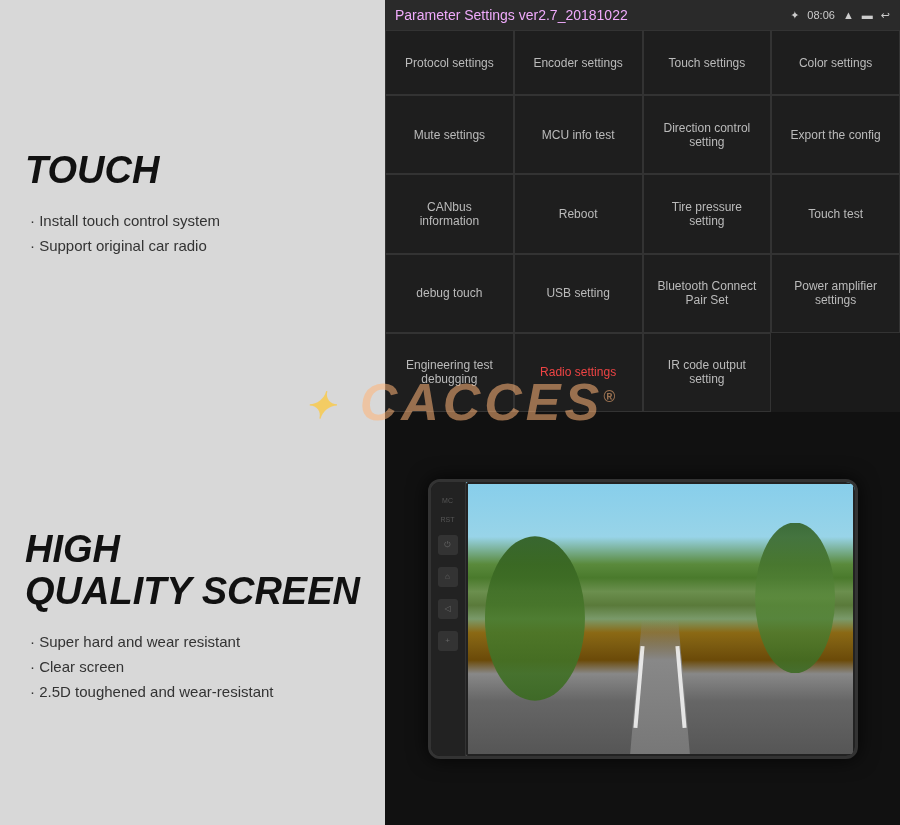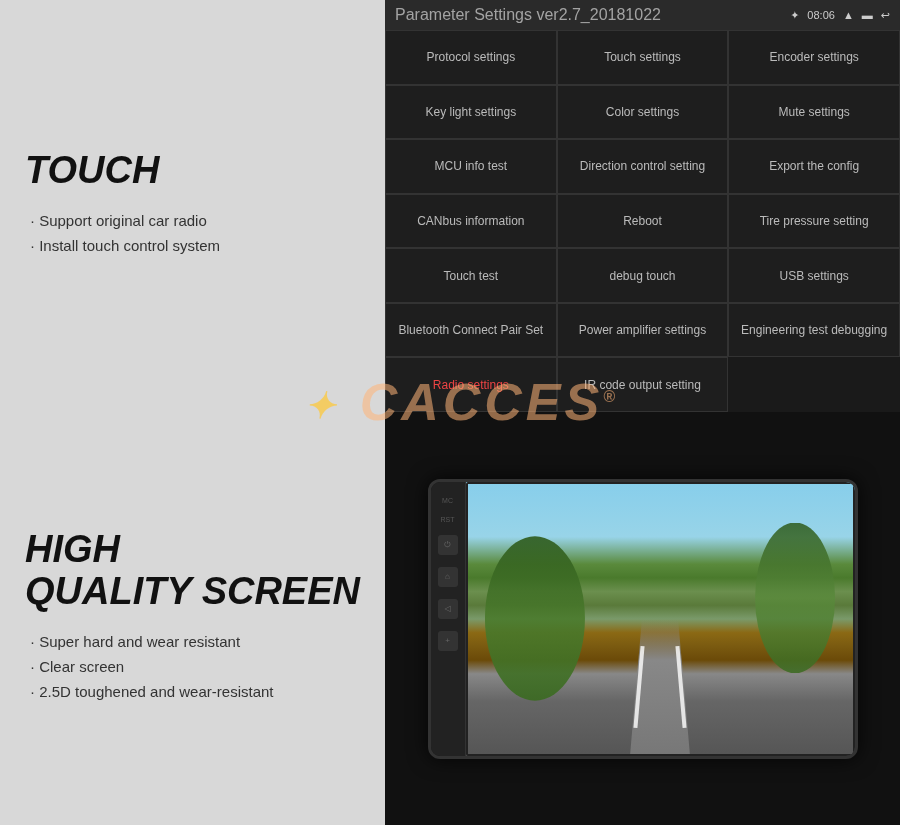--- a/index.html
+++ b/index.html
@@ -68,41 +68,41 @@
     .screen-header {
       display: flex;
       align-items: center;
       justify-content: space-between;
       background: #2a2a2a;
       padding: 4px 10px;
       height: 30px;
     }
 
     .screen-title {
-      color: #a3a3a3;
-      font-size: 16px;
+      color: #f0abfc;
+      font-size: 14px;
     }
 
     .screen-icons {
       display: flex;
       align-items: center;
       gap: 8px;
       color: #ccc;
       font-size: 12px;
     }
 
     .screen-icons span {
       color: #ccc;
       font-size: 11px;
     }
 
     .settings-grid {
       flex: 1;
       display: grid;
-      grid-template-columns: 1fr 1fr 1fr;
+      grid-template-columns: 1fr 1fr 1fr 1fr;
       background: #1a1a1a;
     }
 
     .settings-cell {
       border: 1px solid #333;
       padding: 6px 10px;
       color: #bbb;
       font-size: 12px;
       text-align: center;
       display: flex;
@@ -347,62 +347,61 @@
 </head>
 <body>
 
 <div class="top-half">
 
   <div class="left-panel">
     <h1>
       <span>TOUCH</span><br>
     </h1>
     <ul>
+      <li>Install touch control system</li>
       <li>Support original car radio</li>
-      <li>Install touch control system</li>
     </ul>
   </div>
 
   <div class="right-panel">
 
     <div class="screen-header">
       <span class="screen-title">Parameter Settings ver2.7_20181022</span>
       <div class="screen-icons">
         <span>✦</span>
         <span>08:06</span>
         <span>▲</span>
         <span>▬</span>
         <span>↩</span>
       </div>
     </div>
 
     <div class="settings-grid">
       <div class="settings-cell">Protocol settings</div>
 
+      <div class="settings-cell">Encoder settings</div>
+
       <div class="settings-cell">Touch settings</div>
-
-      <div class="settings-cell">Encoder settings</div>
-      <div class="settings-cell">Key light settings</div>
 
       <div class="settings-cell">Color settings</div>
       <div class="settings-cell">Mute settings</div>
 
       <div class="settings-cell">MCU info test</div>
       <div class="settings-cell">Direction control setting</div>
 
       <div class="settings-cell">Export the config</div>
       <div class="settings-cell">CANbus information</div>
 
       <div class="settings-cell">Reboot</div>
       <div class="settings-cell">Tire pressure setting</div>
 
       <div class="settings-cell">Touch test</div>
       <div class="settings-cell">debug touch</div>
 
-      <div class="settings-cell">USB settings</div>
+      <div class="settings-cell">USB setting</div>
       <div class="settings-cell">Bluetooth Connect Pair Set</div>
 
       <div class="settings-cell">Power amplifier settings</div>
       <div class="settings-cell">Engineering test debugging</div>
 
       <div class="settings-cell highlighted">Radio settings</div>
       <div class="settings-cell">IR code output setting</div>
     </div>
   </div>
 </div>

